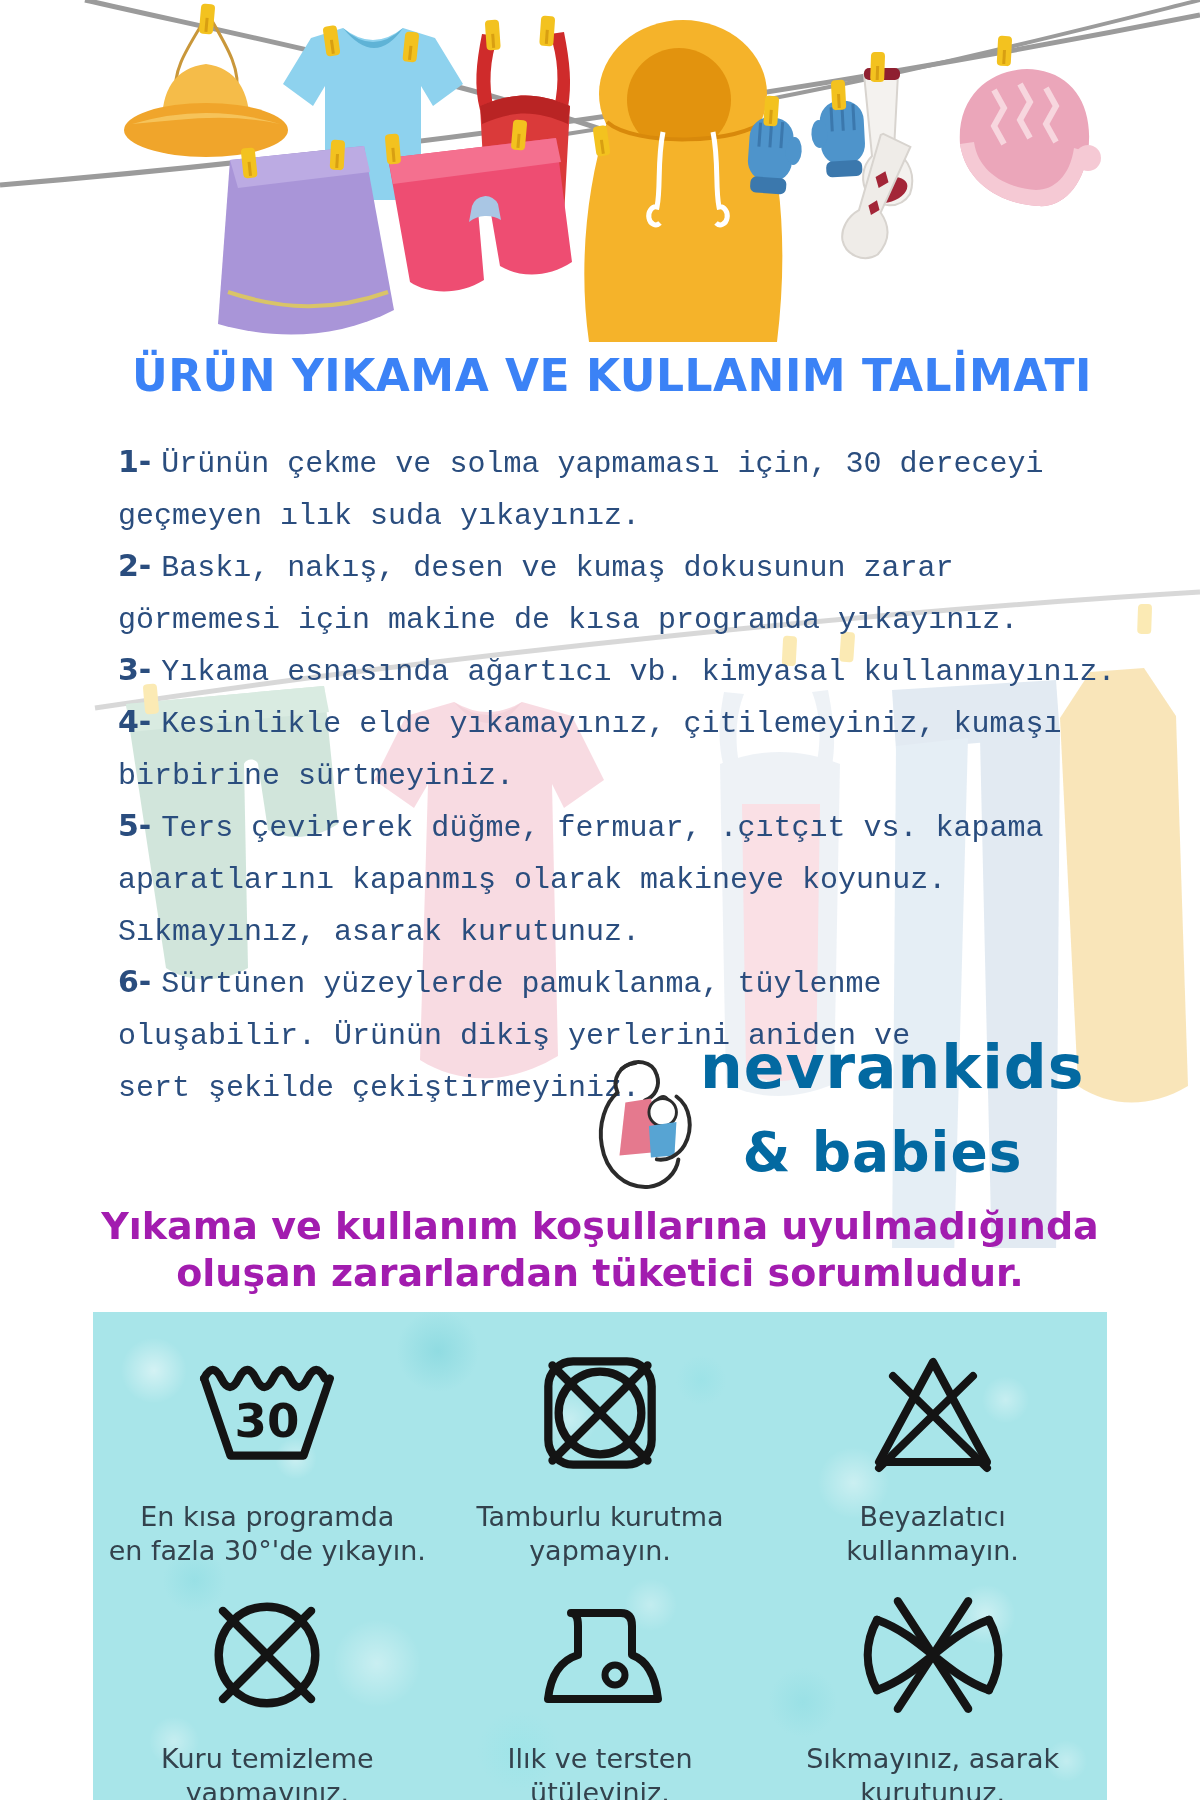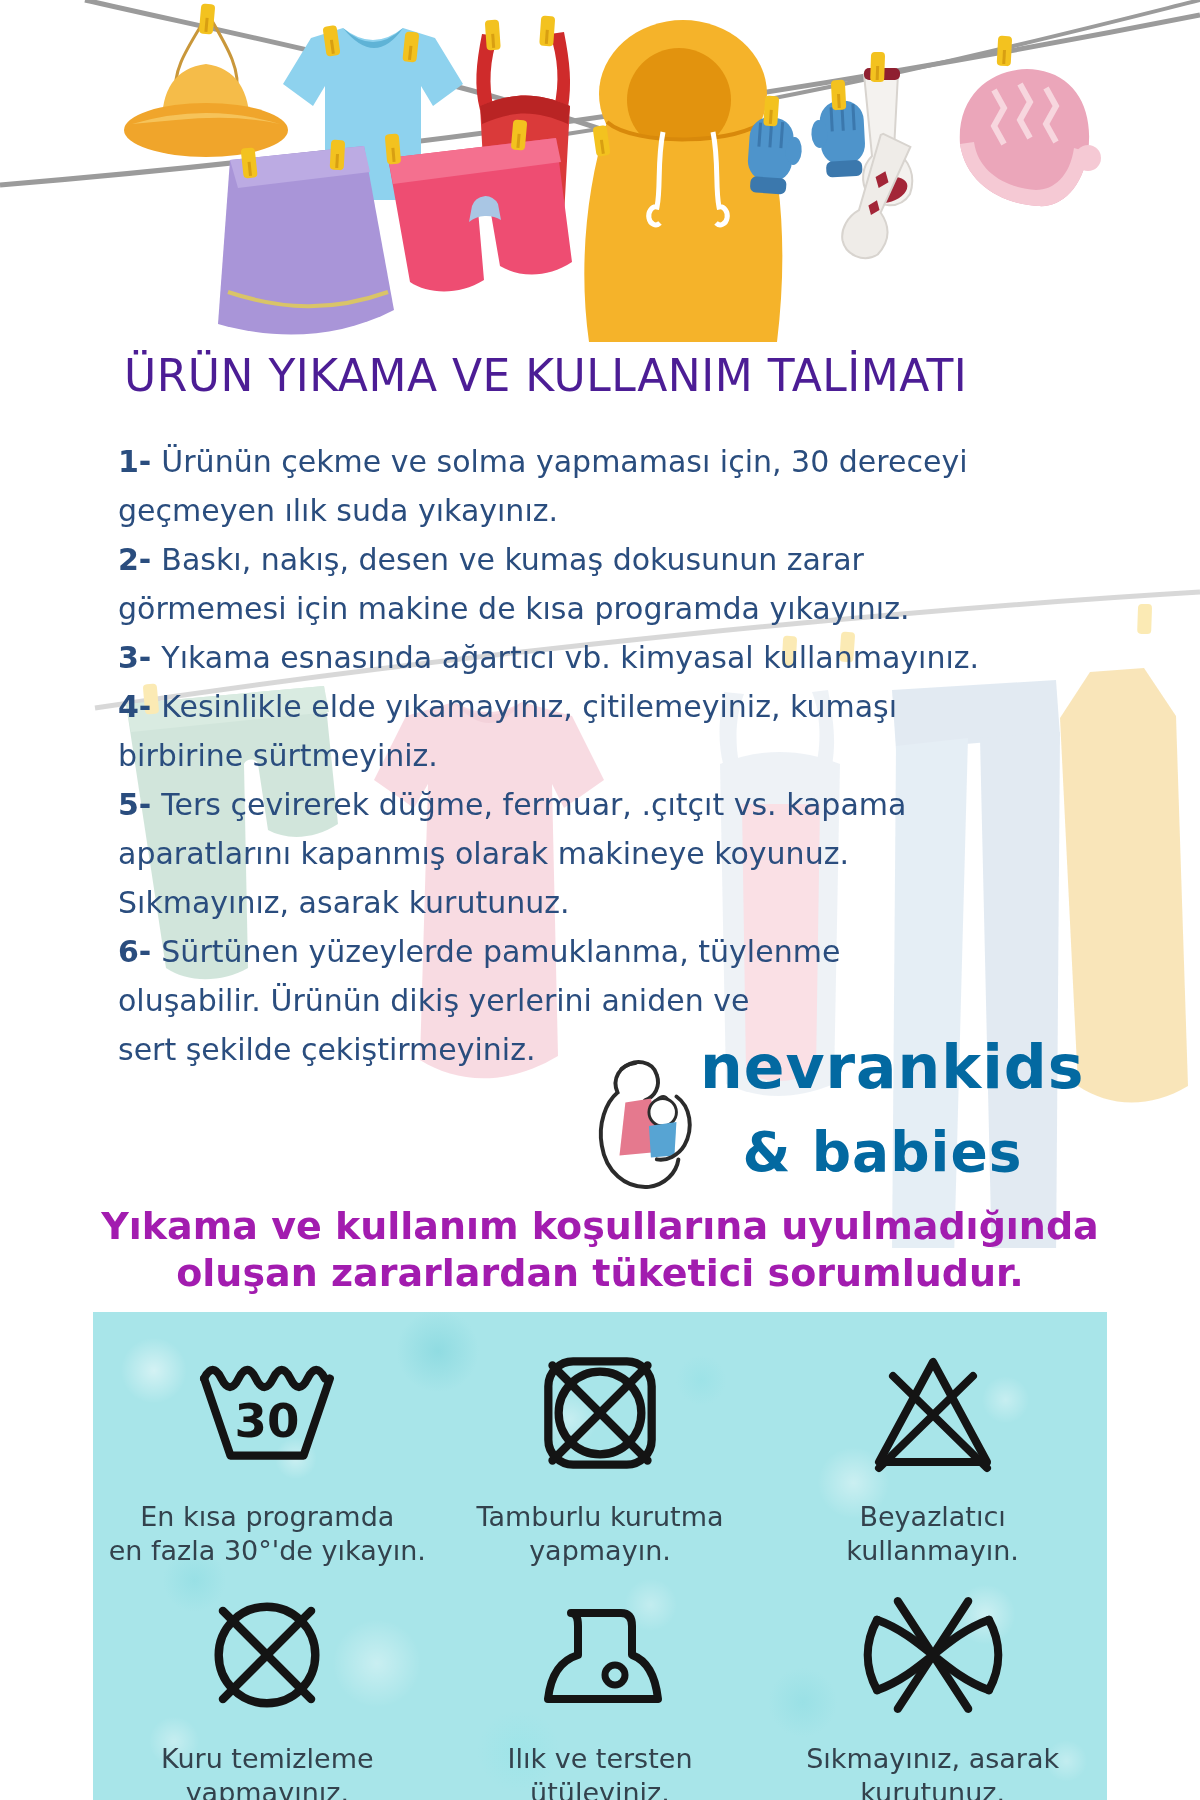--- a/index.html
+++ b/index.html
@@ -5,27 +5,27 @@
   html,body{margin:0;padding:0;background:#ffffff;}
   #stage{position:relative;width:1200px;height:1800px;background:#ffffff;overflow:hidden;
          font-family:"DejaVu Sans","Liberation Sans",sans-serif;}
 
   
   .hero{position:absolute;left:0;top:0;width:1200px;height:345px;}
 
   
   .faded{position:absolute;left:0;top:588px;width:1200px;height:660px;opacity:.33;pointer-events:none;}
 
-  .page-title{position:absolute;left:124px;top:350px;width:1040px;
-    font-size:44px;font-weight:400;color:#4c1d95;letter-spacing:.5px;}
+  .page-title{position:absolute;left:132px;top:350px;width:1040px;
+    font-size:44px;font-weight:700;color:#3b82f6;letter-spacing:.5px;}
 
   .instructions{position:absolute;left:118px;top:437px;width:1020px;z-index:2;}
   .inst{margin:0;font-size:30px;line-height:49px;color:#2a4d7e;}
   .inst .n{font-weight:700;margin-right:10px;}
-  .inst .t{white-space:pre-line;}
+  .inst .t{white-space:pre-line;font-family:Liberation Mono, monospace;}
 
   .brand{position:absolute;left:588px;top:1028px;width:480px;height:170px;z-index:3;}
   .brand-icon{position:absolute;left:4px;top:24px;width:108px;height:145px;}
   .brand-text{position:absolute;left:112px;top:4px;width:365px;text-align:center;color:#0369a1;}
   .brand-line1{font-size:60px;font-weight:800;letter-spacing:1px;}
   .brand-line2{font-size:55px;font-weight:700;margin-top:18px;letter-spacing:1px;}
 
   .disclaimer{position:absolute;left:0;top:1203px;width:1200px;text-align:center;
     font-size:38px;line-height:47px;font-weight:800;color:#a21caf;white-space:pre-line;
     font-family:"DejaVu Sans","Liberation Sans",sans-serif;}

